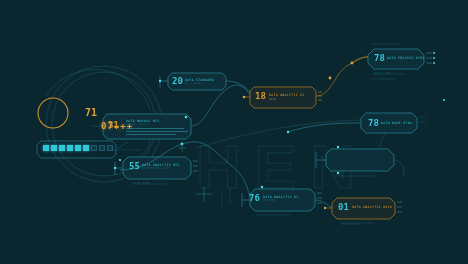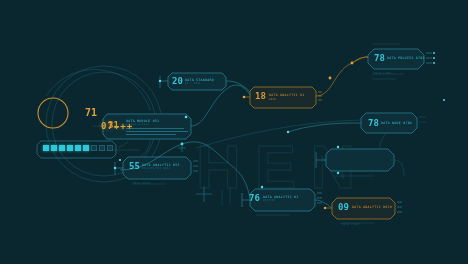--- a/index.html
+++ b/index.html
@@ -254,18 +254,18 @@
   </div>
 
 
   <div class="node" style="left:246px;top:190px;width:60px;height:26px;text-decoration:underline;">
     <div class="badge cy" style="left:3px;top:4px;">76</div>
     <div class="ttl cy" style="left:17px;top:5px;">DATA ANALYTIC 01</div>
     <div class="sub cy-d" style="left:17px;top:9px;">00/0765</div>
   </div>
 
   <div class="node" style="left:336px;top:199px;width:60px;height:22px;">
-    <div class="badge cy" style="left:2px;top:4px;">09</div>
+    <div class="badge cy" style="left:2px;top:4px;">01</div>
     <div class="ttl am" style="left:16px;top:6px;">DATA ANALYTIC 0010</div>
     <div class="cap cy-d" style="left:6px;top:24px;">DATA READ</div>
   </div>
 
 </div>
 
 </body></html>

